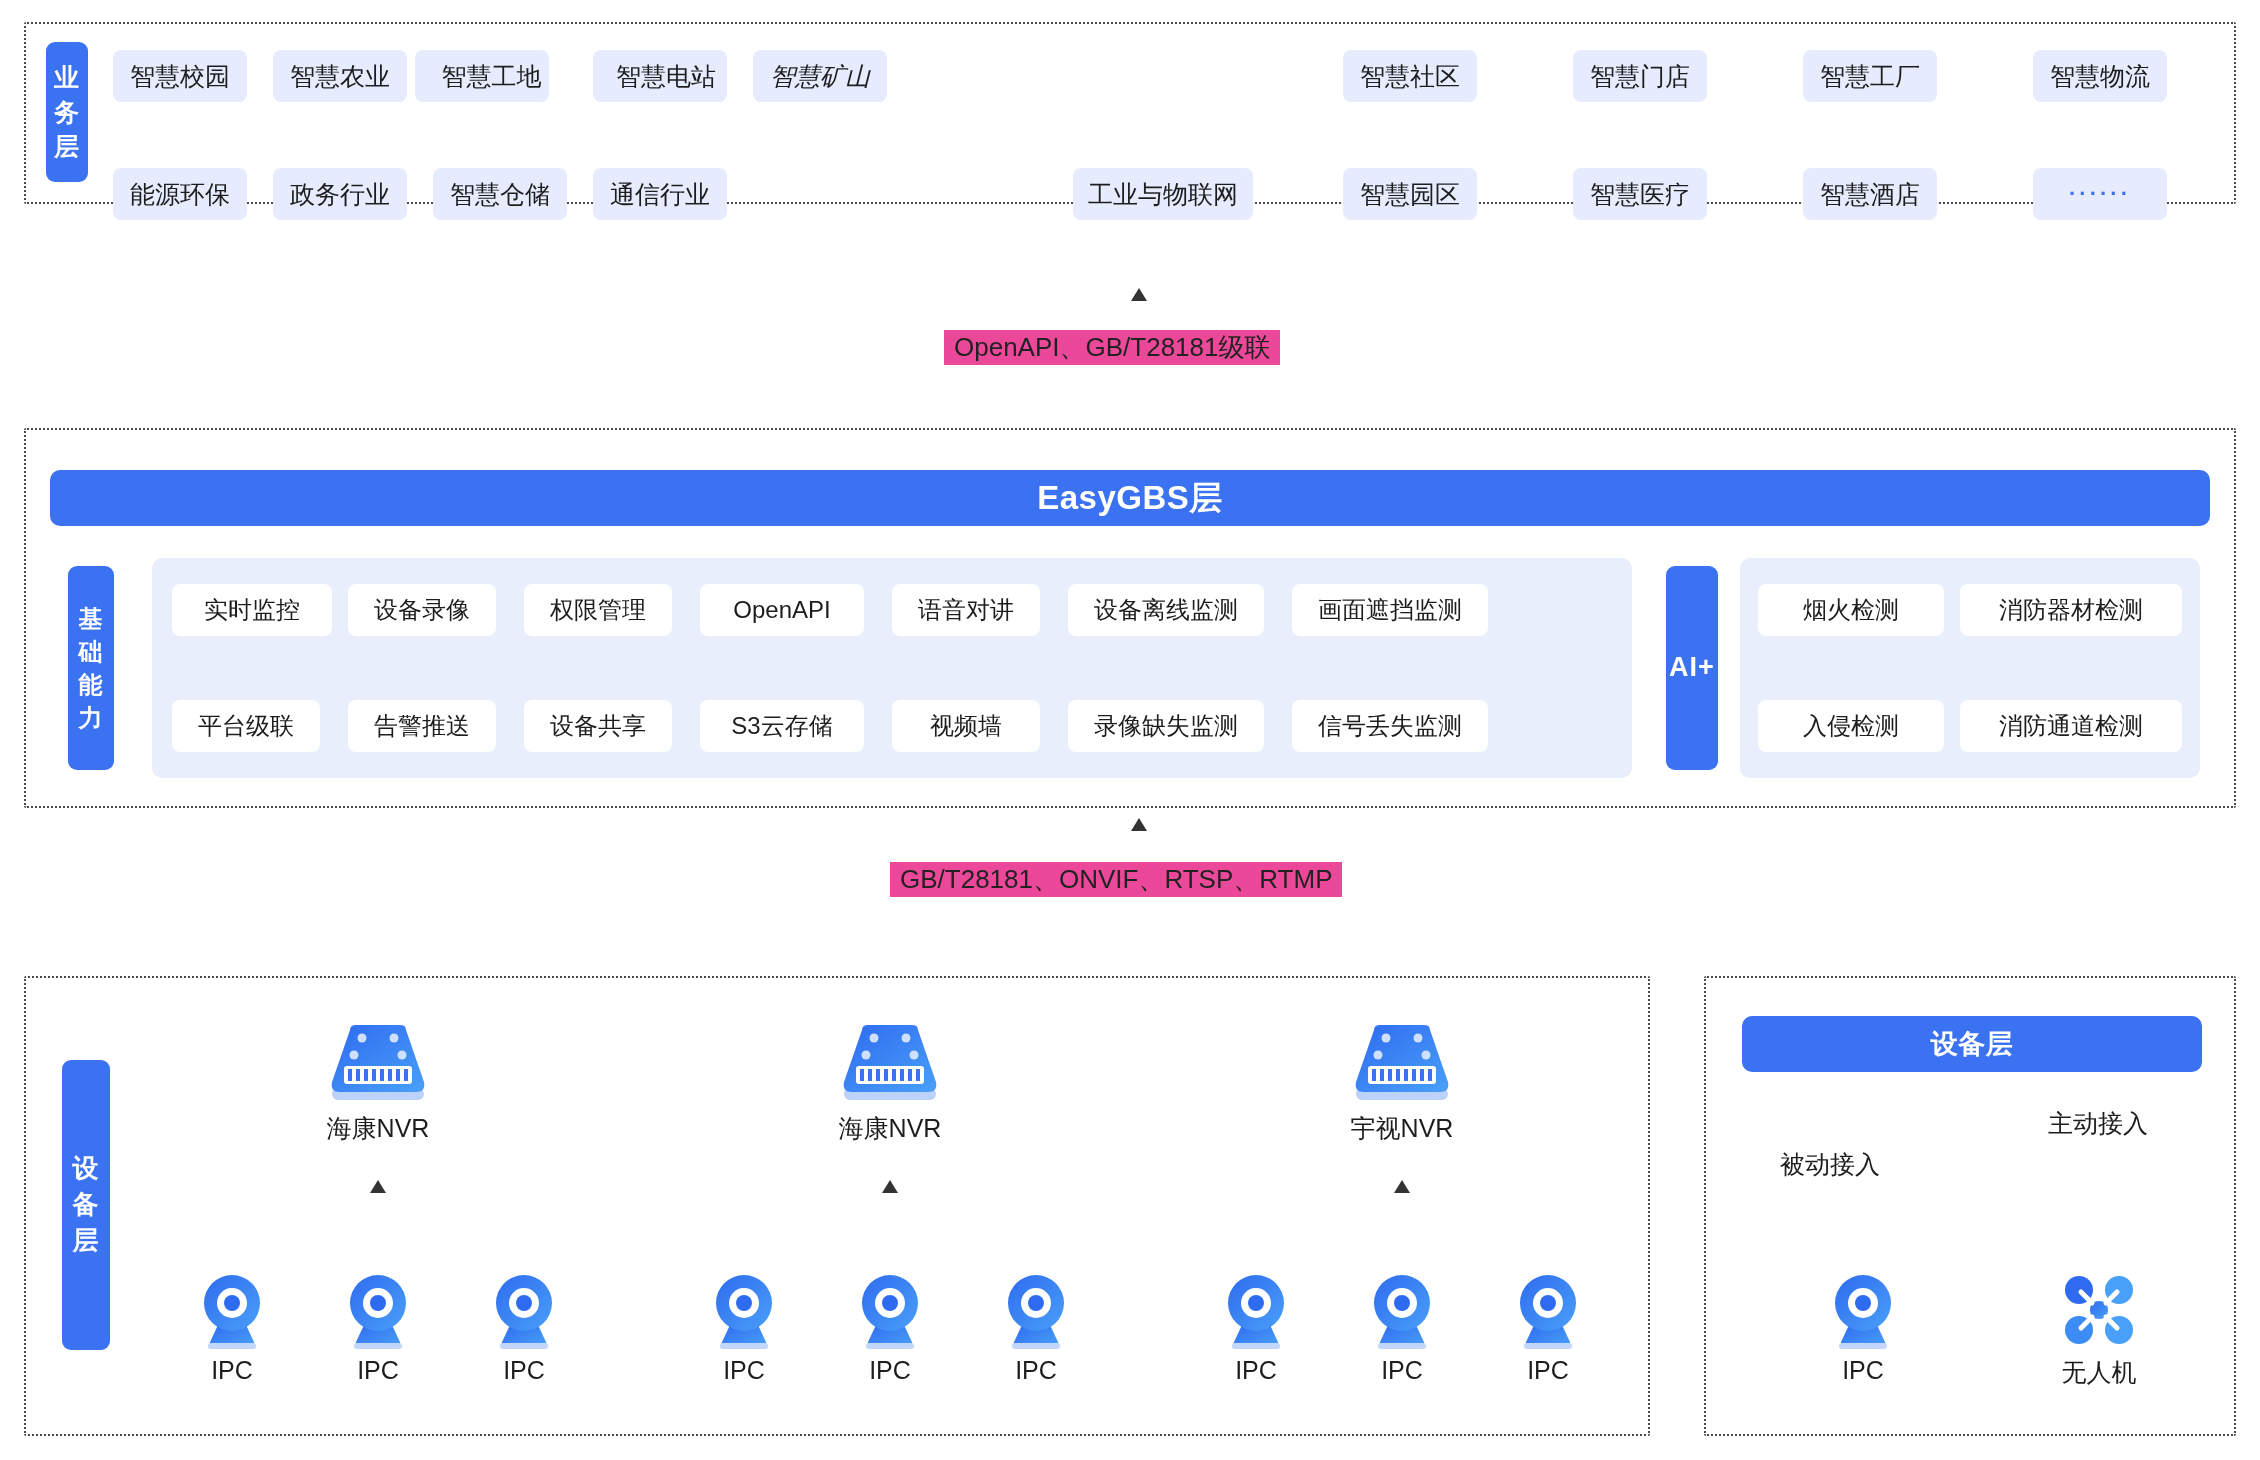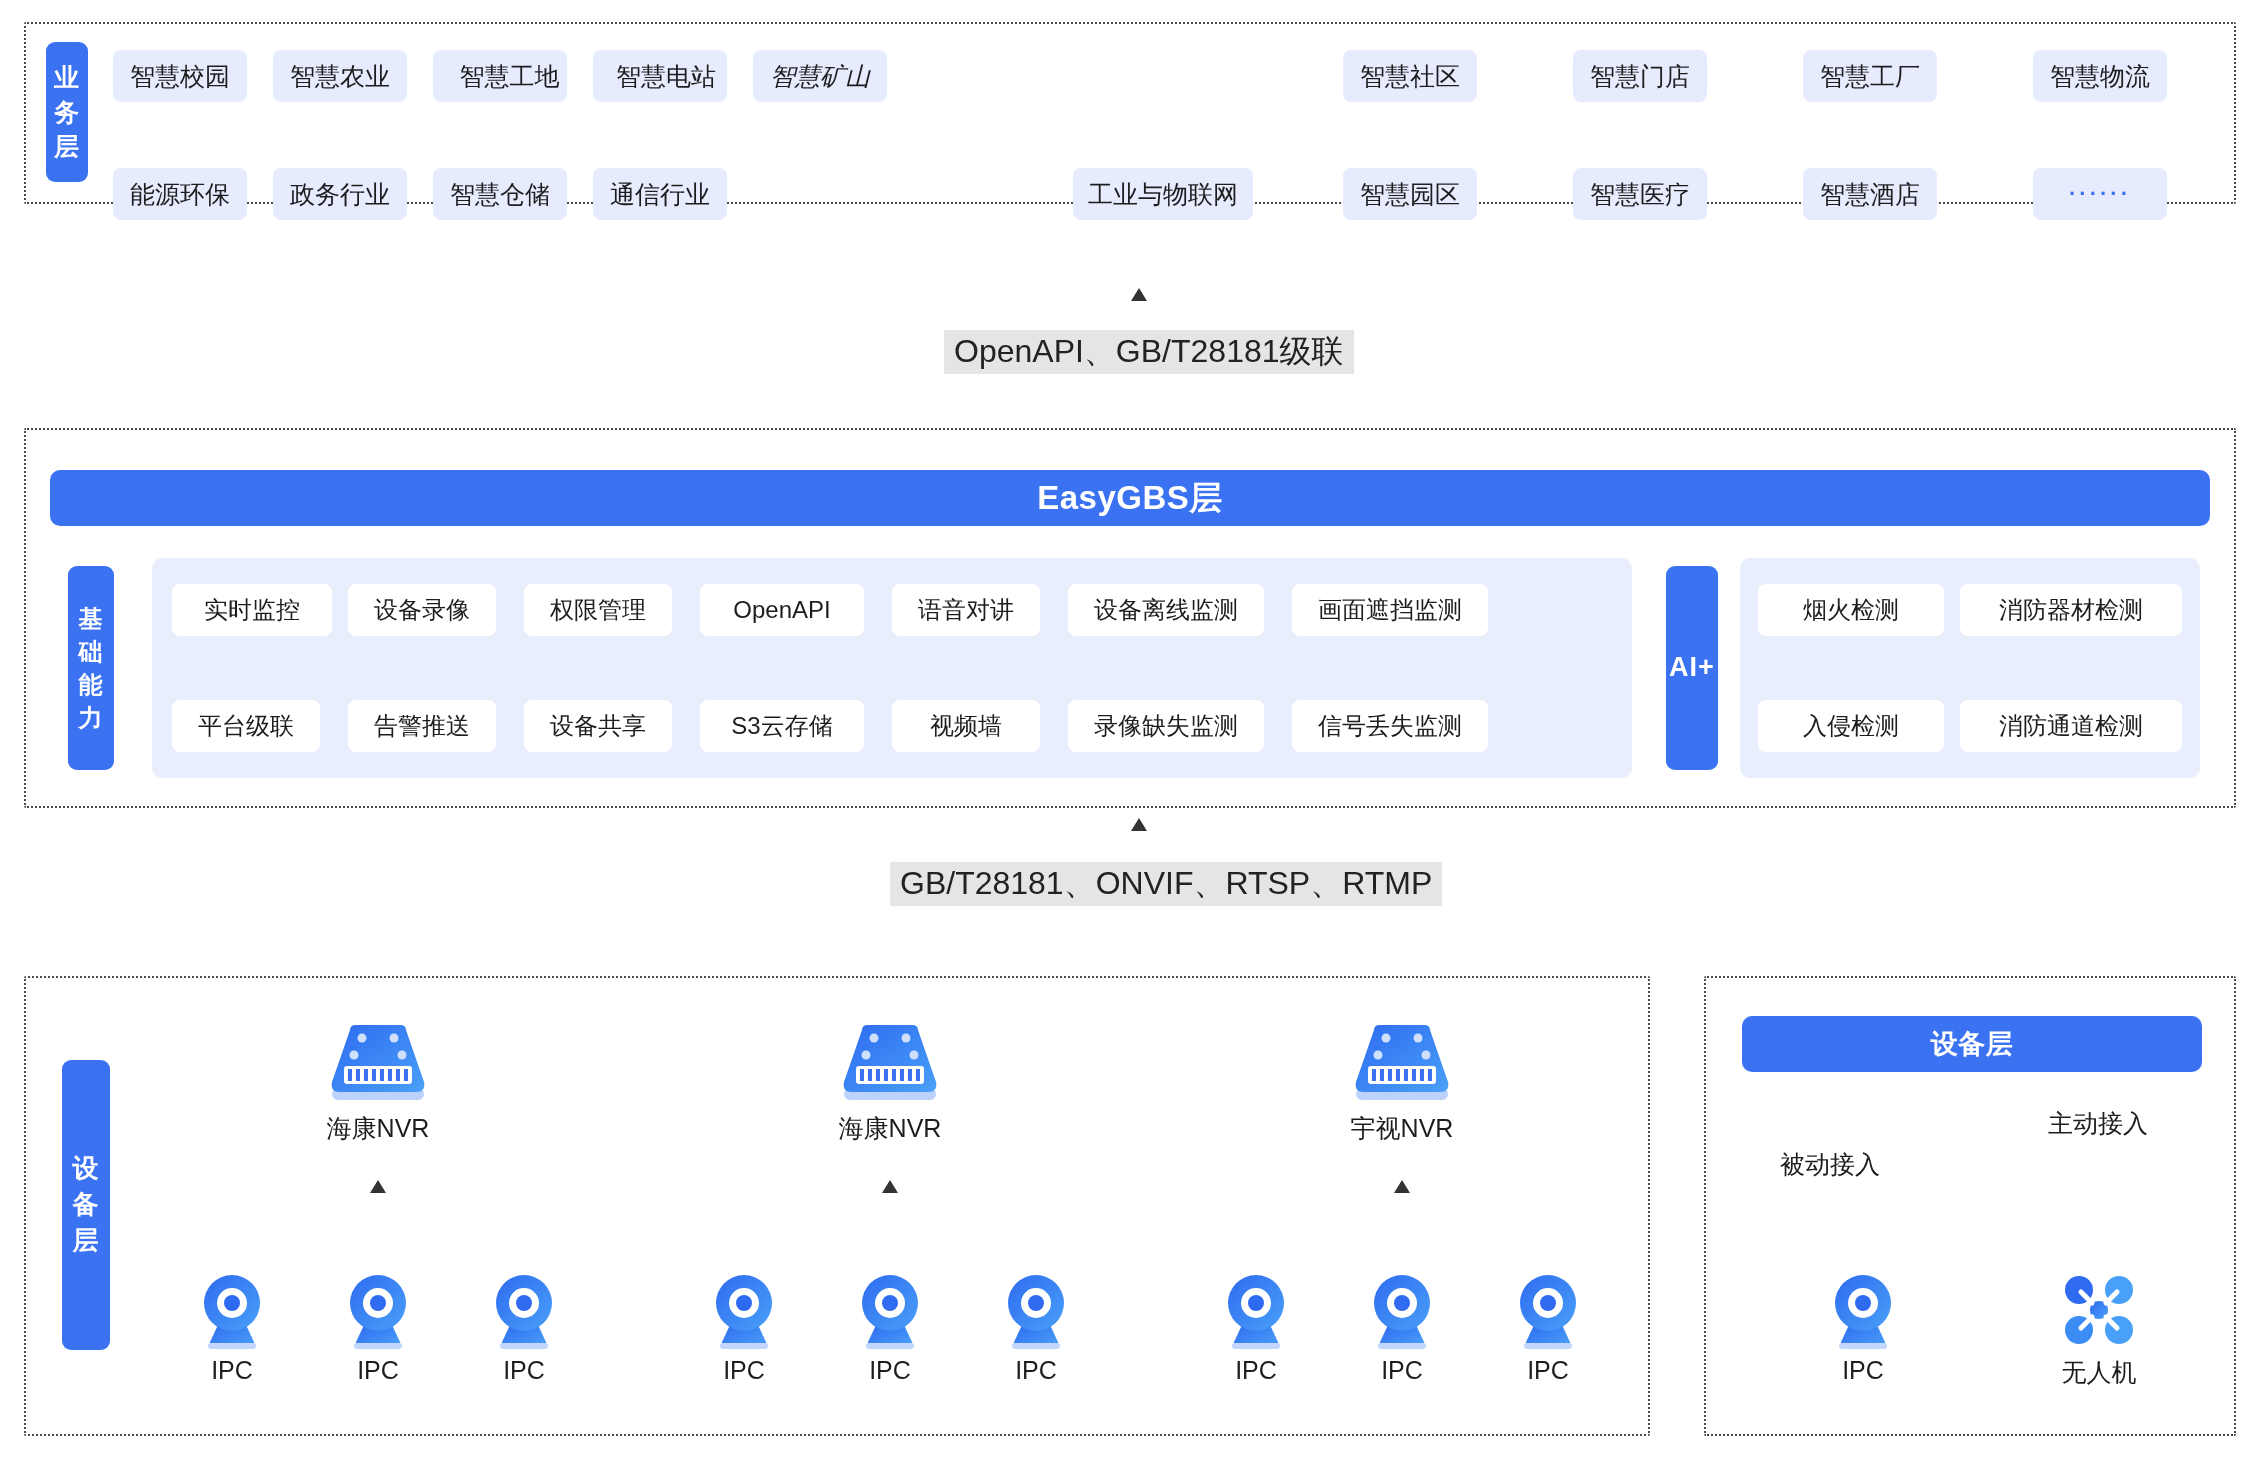--- a/index.html
+++ b/index.html
@@ -69,24 +69,24 @@
     display: flex;
     align-items: center;
     justify-content: center;
     font-size: 33px;
     font-weight: 700;
     letter-spacing: .5px;
   }
 
   .conn-label {
     position: absolute;
-    font-size: 32px;
+    font-size: 26px;
     color: #222;
     white-space: nowrap;
-    background: #e5e5e5;
+    background: #ec4899;
     padding: 0 10px;
   }
   .hline { height: 2px; }
   .vline { width: 2px; }
 
   .arrow-up {
     position: absolute;
     width: 0; height: 0;
     border-left: 8px solid transparent;
     border-right: 8px solid transparent;
@@ -122,21 +122,21 @@
     <span>务</span>
     <span>层</span>
   </div>
 
   <div class="chip" style="position:absolute; left:113px; top:50px; width:134px;">
       <span>智慧校园</span>
     </div>
   <div class="chip" style="position:absolute; left:273px; top:50px; width:134px;">
       <span>智慧农业</span>
     </div>
-  <div class="chip" style="position:absolute; left:433px; top:50px; width:134px;padding-left:19px;">
+  <div class="chip" style="position:absolute; left:415px; top:50px; width:134px;padding-left:19px;">
       <span>智慧工地</span>
     </div>
   <div class="chip" style="position:absolute; left:593px; top:50px; width:134px;padding-left:12px;">
       <span>智慧电站</span>
     </div>
   <div class="chip" style="position:absolute; left:753px; top:50px; width:134px;font-style:italic;">
       <span>智慧矿山</span>
     </div>
   <div class="chip" style="position:absolute; left:1343px; top:50px; width:134px;">
       <span>智慧社区</span>

